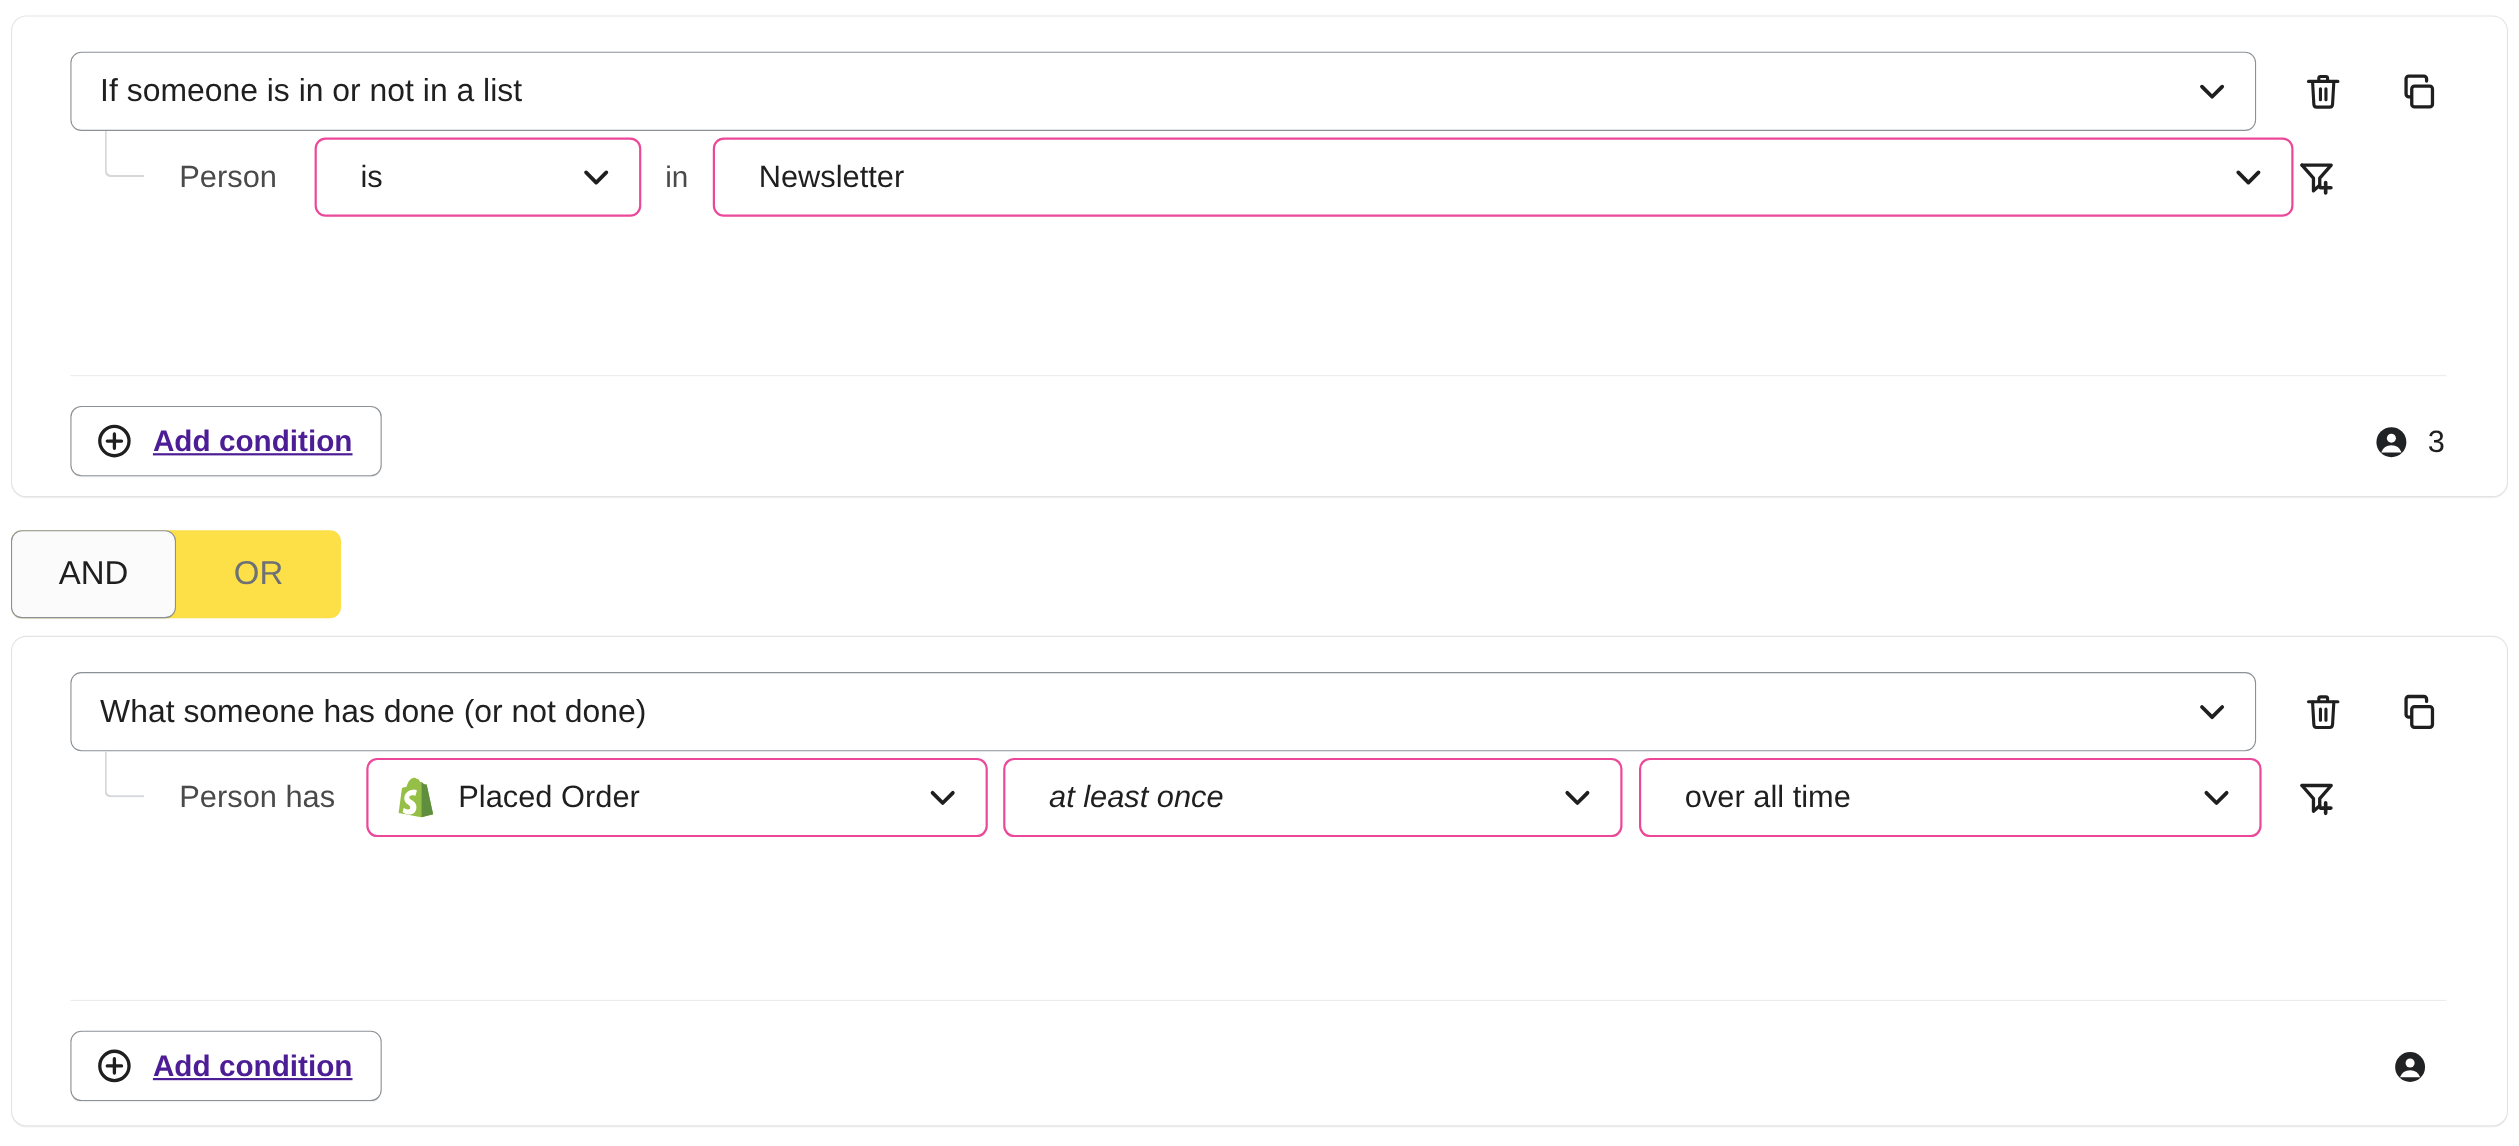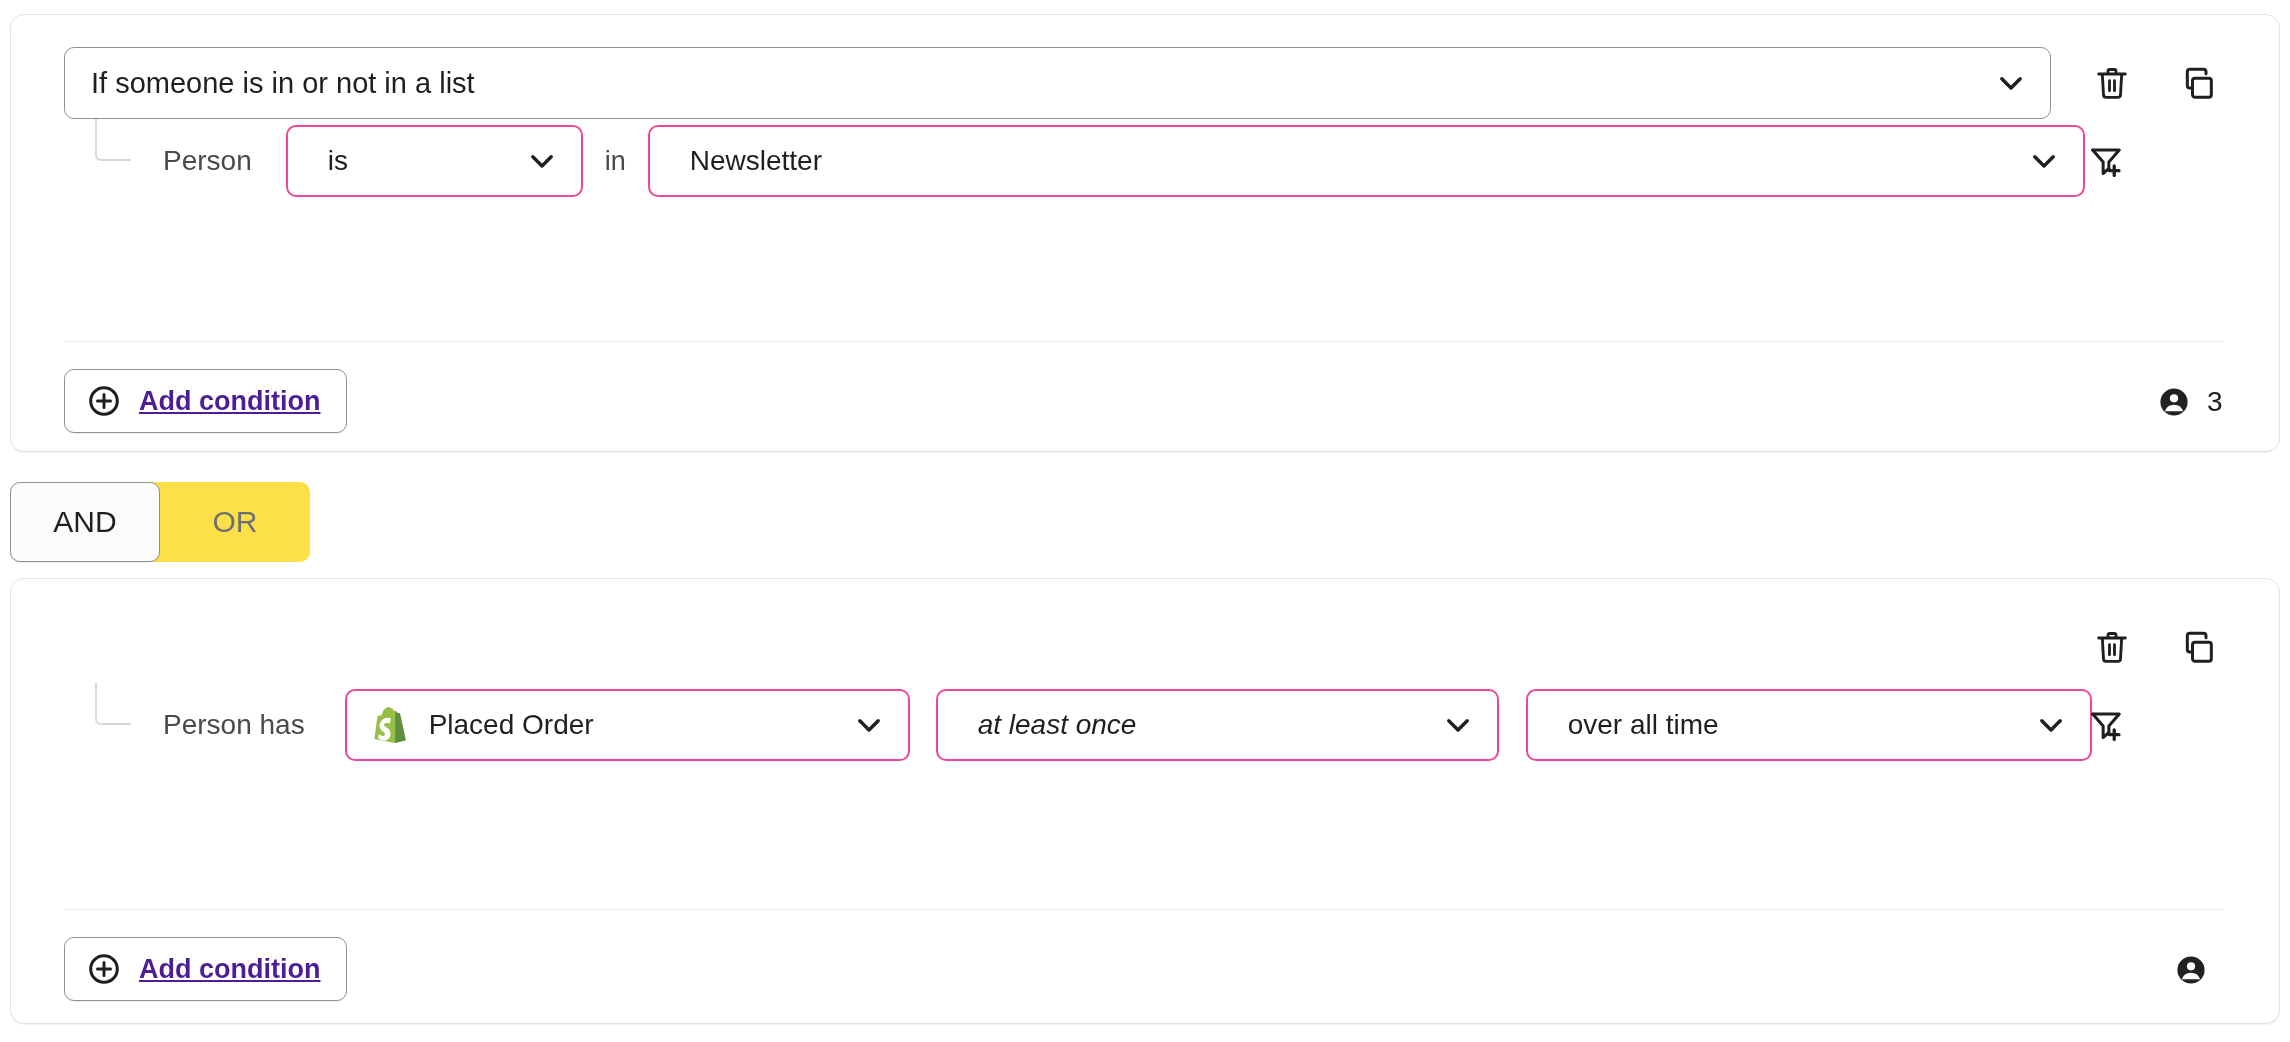--- a/index.html
+++ b/index.html
@@ -279,40 +279,48 @@
     </div>
   </div>
 
   <div class="andor">
     <div class="seg active">AND</div>
     <div class="seg">OR</div>
   </div>
 
   <div class="group-card" id="group-2">
 
+    <div class="trigger-row">
+      <div class="big-select">
+        <span class="label">What someone has done (or not done)</span>
+        <svg class="chev" viewBox="0 0 24 24" fill="none">
+          <path d="M5.5 9 L12 15.5 L18.5 9" stroke="#1f1f1f" stroke-width="2.4" stroke-linecap="round" stroke-linejoin="round"></path>
+        </svg>
+      </div>
+    </div>
 
     <div class="icon-btn trash-btn" style="top:45px;">
       <svg width="40" height="40" viewBox="0 0 24 24" fill="none">
         <path d="M4 6.6h16" stroke="#1f1f1f" stroke-width="1.7" stroke-linecap="round"></path>
         <path d="M9.6 6.4V4.9a1 1 0 0 1 1-1h2.8a1 1 0 0 1 1 1v1.5" stroke="#1f1f1f" stroke-width="1.7" stroke-linecap="round"></path>
         <path d="M6.2 6.8 L6.9 19.1a1.6 1.6 0 0 0 1.6 1.5h7a1.6 1.6 0 0 0 1.6-1.5L17.8 6.8" stroke="#1f1f1f" stroke-width="1.7" stroke-linecap="round" stroke-linejoin="round"></path>
         <path d="M10.5 10.6v6M13.5 10.6v6" stroke="#1f1f1f" stroke-width="1.7" stroke-linecap="round"></path>
       </svg>
     </div>
 
     <div class="icon-btn copy-btn" style="top:45px;">
       <svg width="40" height="40" viewBox="0 0 24 24" fill="none">
         <path d="M9 9.2h8.3a1.5 1.5 0 0 1 1.5 1.5v8.3a1.5 1.5 0 0 1-1.5 1.5H9a1.5 1.5 0 0 1-1.5-1.5v-8.3A1.5 1.5 0 0 1 9 9.2Z" stroke="#1f1f1f" stroke-width="1.8" stroke-linejoin="round"></path>
         <path d="M15.6 6.4V5.2a1.5 1.5 0 0 0-1.5-1.5H5.9a1.5 1.5 0 0 0-1.5 1.5v8.3a1.5 1.5 0 0 0 1.5 1.5h1.1" stroke="#1f1f1f" stroke-width="1.8" stroke-linecap="round" stroke-linejoin="round"></path>
       </svg>
     </div>
 
     <div class="elbow" style="top:104px; height:42px;"></div>
 
-    <div class="sub-row" style="left:152px; top:110px; gap:16px;text-align:center;">
+    <div class="sub-row" style="left:152px; top:110px; gap:4px;text-align:center;">
       <span class="sub-label">Person has</span>
       <div class="mini-select with-icon" style="width:565px; margin-left:24px;">
         <svg class="shopify-ico" viewBox="0 0 48 48">
           <path d="M33.6 11.1c-.3-.2-2.6-.3-2.6-.3s-1.8-1.8-2-2c-.2-.2-.6-.1-.7-.1 0 0-.4.1-1 .3-.6-1.8-1.7-3.5-3.6-3.5h-.2c-.6-.7-1.3-1.1-1.9-1.1-4.8 0-7.1 6-7.8 9L10.5 14c-1 .3-1.3.4-1.4 1.3C9 16.1 6 39.3 6 39.3l22.2 4.2 12-2.9s-6.3-29.3-6.6-29.5Z" fill="#95bf47"></path>
           <path d="M31 10.8s-1.8-1.8-2-2c-.1-.1-.2-.1-.3-.2l-.1 34.9 11.6-2.8s-6.3-29.3-6.6-29.5c-.3-.2-2.6-.4-2.6-.4Z" fill="#5e8e3e"></path>
           <path d="M24 17.1l-1.4 5.2s-1.5-.7-3.4-.6c-2.8.2-2.8 2-2.8 2.4.2 2.5 6.7 3 7.1 8.8.3 4.6-2.4 7.7-6.3 7.9-4.7.3-7.3-2.5-7.3-2.5l1-4.2s2.6 2 4.7 1.8c1.4-.1 1.9-1.2 1.8-2-.2-3.2-5.5-3-5.9-8.3-.3-4.5 2.6-9 8.9-9.4 2.5-.2 3.6.9 3.6.9Z" fill="#ffffff"></path>
           <path d="M24.4 9.3c-.1 0-.2 0-.4.1 0-.1 0-.3-.1-.5-.3-1.6-1.1-2.4-2-2.4h-.1c.8.9 1.3 2.3 1.6 3.7l1-.9Zm-2.5-2.7c-1.7 0-3.2 1.2-4.3 2.9-1 1.6-1.8 3.9-2.1 5.7l3.3-1c.6-2.6 1.9-6.4 3.9-7.4-.3-.2-.5-.2-.8-.2Z" fill="#95bf47"></path>
         </svg>
         <span class="txt">Placed Order</span>
         <svg class="chev" viewBox="0 0 24 24" fill="none">

